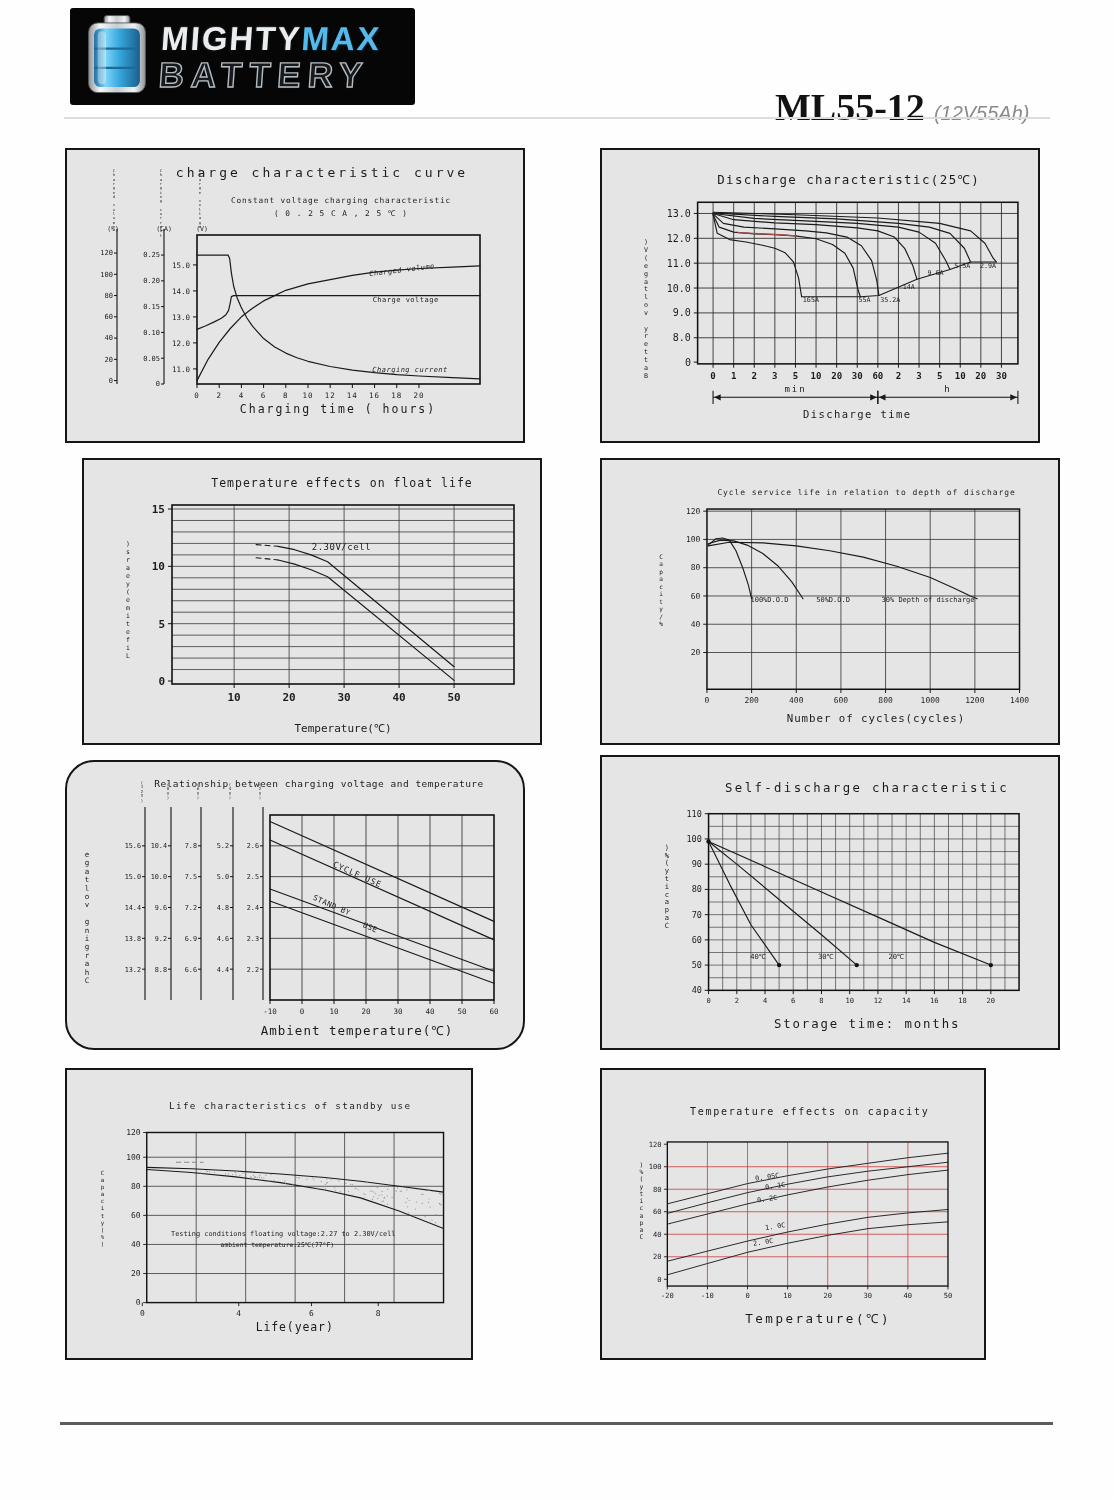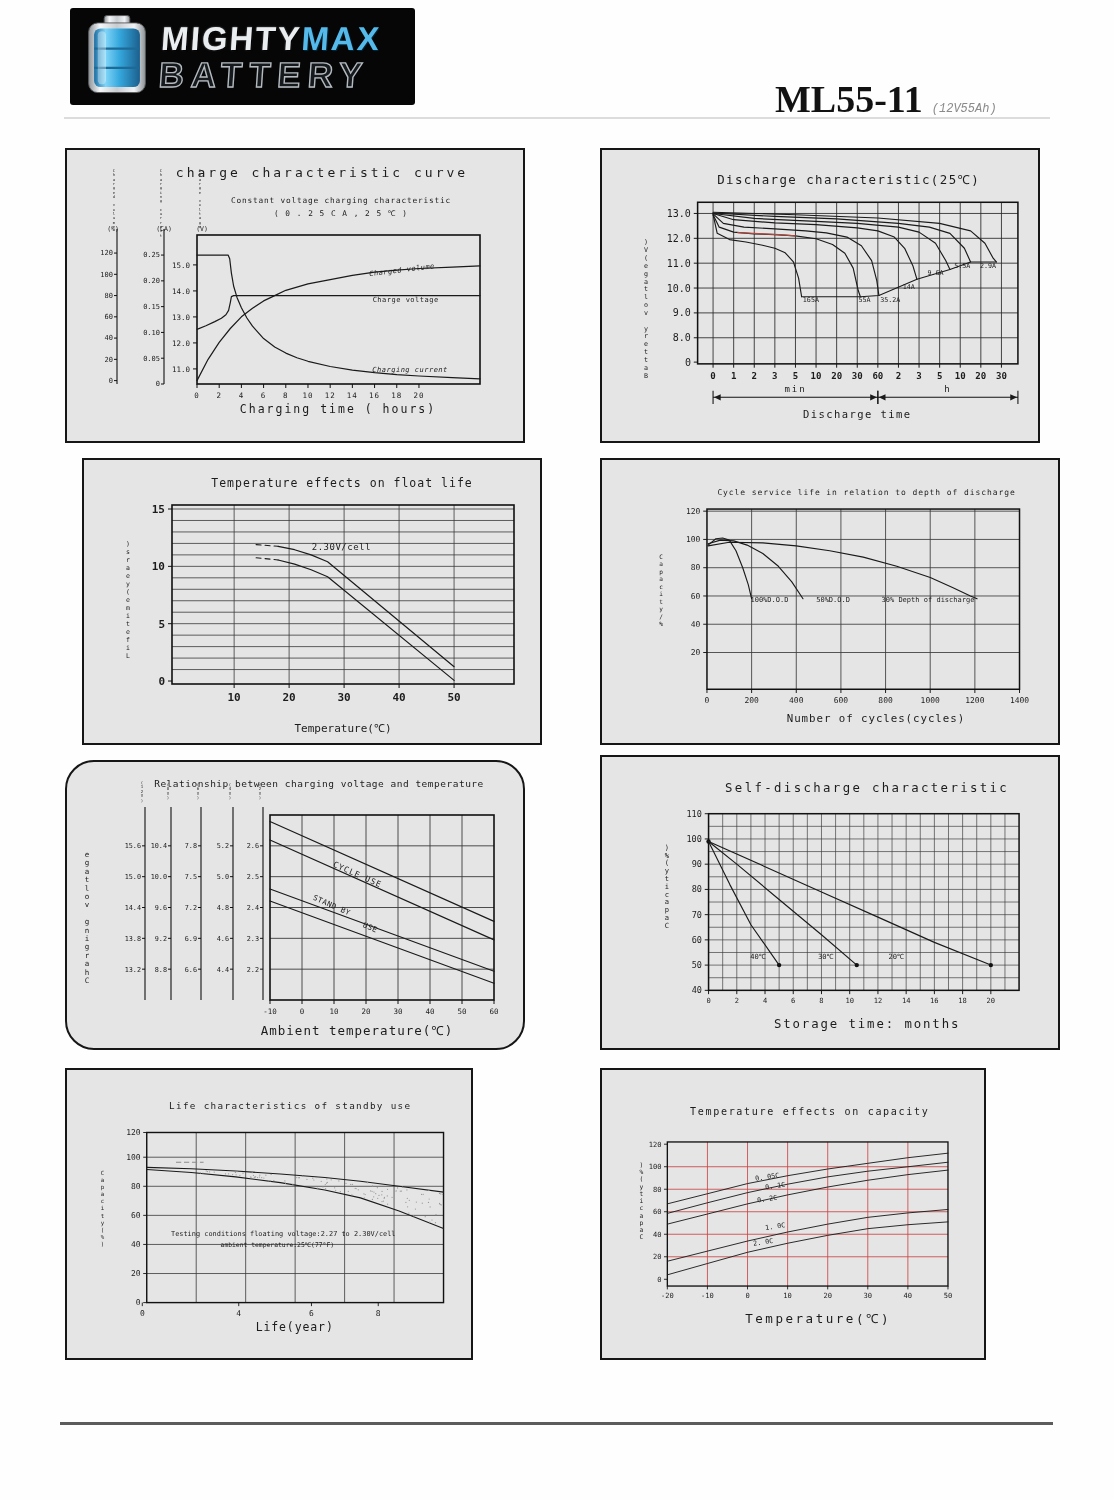--- a/index.html
+++ b/index.html
@@ -10,21 +10,21 @@
   .logo{position:absolute;left:70px;top:8px;width:345px;height:97px;background:#060606;border-radius:3px;
         display:flex;align-items:center;gap:10px;padding-left:14px;box-sizing:border-box;overflow:hidden;}
   .brand-text{display:flex;flex-direction:column;line-height:1;transform:skewX(-4deg);}
   .brand-line1{font-family:"Liberation Sans",sans-serif;font-weight:bold;font-size:33px;letter-spacing:2px;}
   .brand-mighty{color:#ebeef1;text-shadow:1px 1px 1px #000,0 0 2px #777;}
   .brand-max{color:#55b9e9;text-shadow:1px 1px 1px #03293c;}
   .brand-line2{font-family:"Liberation Sans",sans-serif;font-weight:bold;font-size:35px;letter-spacing:7px;
                color:#171a1d;-webkit-text-stroke:1.4px #b3bac0;text-shadow:0 1px 1px rgba(255,255,255,.2);margin-top:2px;}
   .model{position:absolute;left:775px;top:66px;display:flex;align-items:baseline;gap:9px;}
   .model-name{font-family:"Liberation Serif",serif;font-weight:bold;font-size:38px;color:#121212;}
-  .model-cap{font-family:Liberation Mono, monospace;font-style:italic;font-size:12px;color:#8a8a8a;margin-top:36px;}
+  .model-cap{font-family:Liberation Sans, sans-serif;font-style:italic;font-size:20px;color:#8a8a8a;margin-top:36px;}
   .divider-top{position:absolute;left:64px;width:986px;top:117px;height:2px;background:#dcdcdc;}
   .divider-bottom{position:absolute;left:60px;width:993px;top:1422px;height:3px;background:#5c5c5c;}
 
   
   .panel{position:absolute;background:#e5e5e5;border:2px solid #161616;box-sizing:border-box;}
   .p1{left:65px;top:148px;width:460px;height:295px;}
   .p2{left:600px;top:148px;width:440px;height:295px;}
   .p3{left:82px;top:458px;width:460px;height:287px;}
   .p4{left:600px;top:458px;width:460px;height:287px;padding-left:28px;}
   .p5{left:65px;top:760px;width:460px;height:290px;border-radius:29px;}
@@ -67,21 +67,21 @@
         </svg>
       </span>
       <div class="brand-text">
         <div class="brand-line1">
           <span class="brand-mighty">MIGHTY</span><span class="brand-max">MAX</span>
         </div>
         <div class="brand-line2">BATTERY</div>
       </div>
     </div>
     <div class="model">
-      <span class="model-name">ML55-11</span>
+      <span class="model-name">ML55-12</span>
       <span class="model-cap">(12V55Ah)</span>
     </div>
     <div class="divider-top"></div>
   </header>
 
   <div class="panel p1">
     <svg viewBox="0 0 456 291">
         <text x="255" y="27" font-size="13" fill="#1c1c1c" text-anchor="middle" letter-spacing="3">charge characteristic curve</text>
         <text x="274" y="53" font-size="7.8" fill="#1c1c1c" text-anchor="middle" letter-spacing="0.8">Constant voltage charging characteristic</text>
         <text x="274" y="66" font-size="7.8" fill="#1c1c1c" text-anchor="middle" letter-spacing="1">( 0 . 2 5 C A , 2 5 ℃ )</text>

